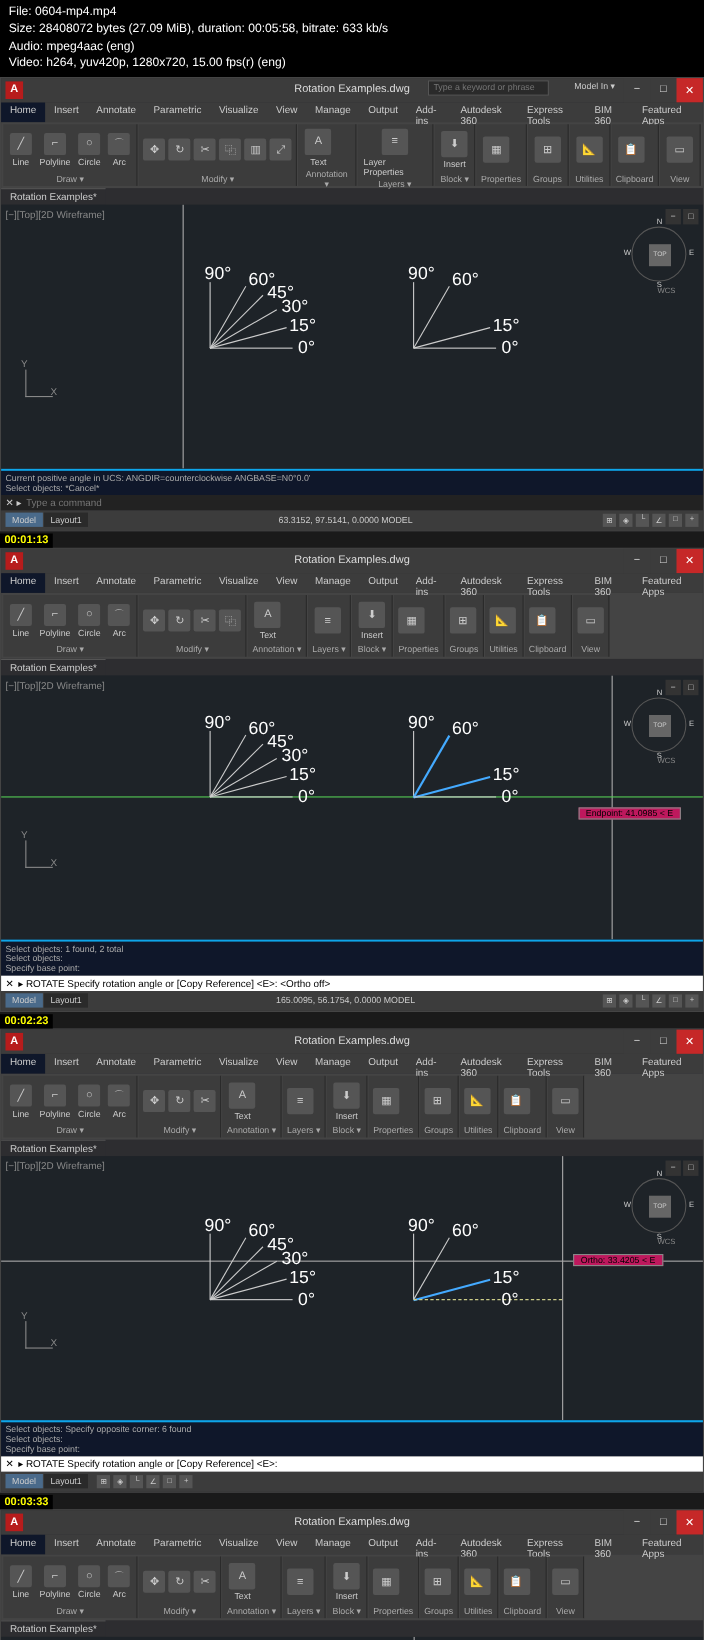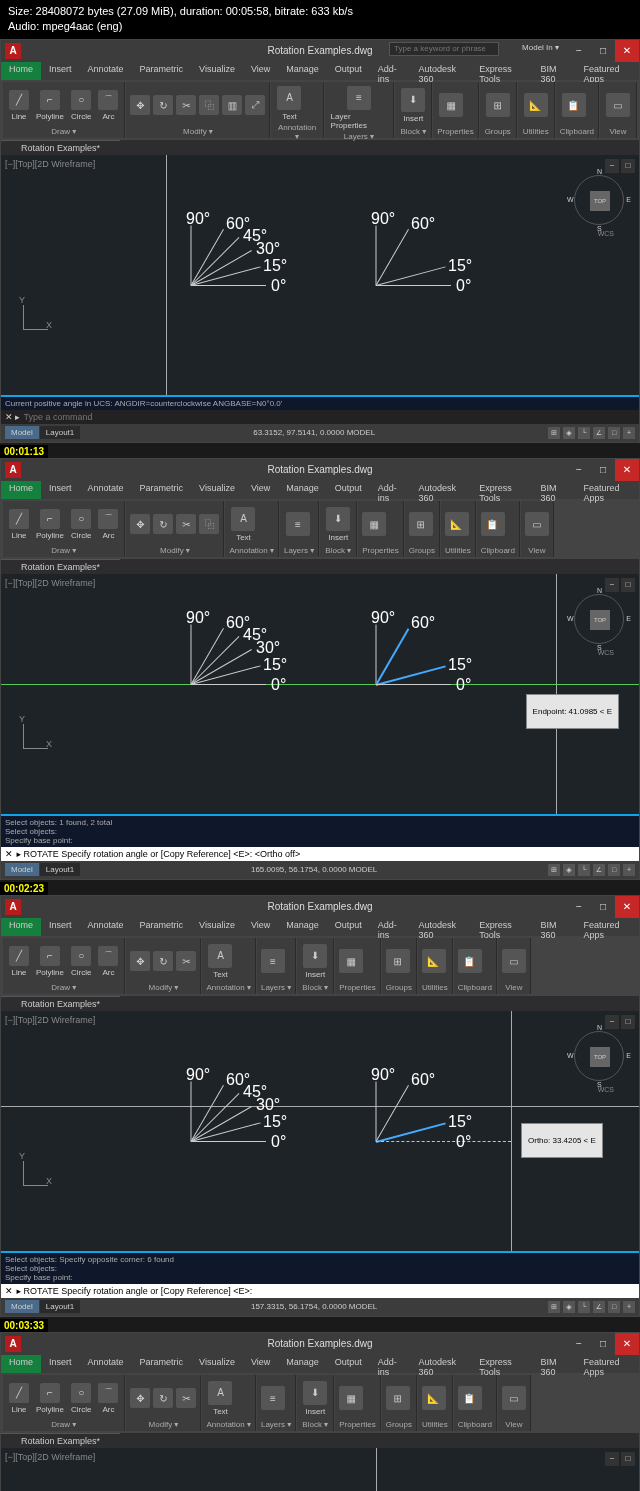--- a/index.html
+++ b/index.html
@@ -6,29 +6,29 @@
 body{background:#1a1a1a;width:640px;font-size:10px;color:#ccc}
 .header{background:#000;color:#fff;padding:4px 8px;font-size:11px;line-height:1.4}
 .frame{background:#2d2d30;border:1px solid #444;margin-bottom:2px}
 .titlebar{background:#3c3c3c;height:22px;display:flex;align-items:center;justify-content:center;position:relative;font-size:10px;color:#ddd}
 .win-btns{position:absolute;right:0;display:flex}
 .win-btn{width:24px;height:22px;display:flex;align-items:center;justify-content:center;background:#3c3c3c;font-size:10px}
 .win-btn.close{background:#c62828;color:#fff}
 .logo{position:absolute;left:4px;width:16px;height:16px;background:#b71c1c;display:flex;align-items:center;justify-content:center;color:#fff;font-weight:bold;font-size:10px}
 .ribbon-tabs{background:#3c3c3c;display:flex;height:18px;font-size:9px}
 .ribbon-tab{padding:2px 8px;color:#ccc;cursor:pointer}
-.ribbon-tab.active{background:#15803d}
+.ribbon-tab.active{background:#0f172a}
 .ribbon{background:#444;height:60px;display:flex;padding:2px;gap:1px}
 .panel{background:#3c3c3c;display:flex;flex-direction:column;padding:2px 4px;border-right:1px solid #2a2a2a}
 .panel-btns{display:flex;gap:3px;align-items:center;flex:1}
 .panel-btn{display:flex;flex-direction:column;align-items:center;gap:2px;padding:2px;font-size:8px;color:#ccc}
 .icon{width:20px;height:20px;background:#555;border-radius:2px;display:flex;align-items:center;justify-content:center;font-size:10px}
 .icon-lg{width:24px;height:24px}
 .panel-label{font-size:8px;color:#aaa;text-align:center}
-.filetab{background:#2d2d30;padding:2px 20px;font-size:9px;display:inline-block;border-top:1px solid #555}
+.filetab{background:#2d2d30;padding:2px 8px;font-size:9px;display:inline-block;border-top:1px solid #555}
 .viewport{background:#1e2328;height:240px;position:relative;overflow:hidden}
 .vp-label{position:absolute;top:4px;left:4px;font-size:9px;color:#888}
 .vp-ctrl{position:absolute;top:4px;right:4px;display:flex;gap:2px}
 .vp-ctrl span{width:14px;height:14px;background:#333;display:flex;align-items:center;justify-content:center;font-size:8px}
 .compass{position:absolute;top:20px;right:15px;width:50px;height:50px}
 .compass-ring{width:50px;height:50px;border:1px solid #555;border-radius:50%;position:relative}
 .compass-cube{position:absolute;top:15px;left:15px;width:20px;height:20px;background:#666;font-size:6px;display:flex;align-items:center;justify-content:center}
 .compass-n{position:absolute;top:-8px;left:22px;font-size:7px}
 .compass-s{position:absolute;bottom:-8px;left:22px;font-size:7px}
 .compass-e{position:absolute;right:-8px;top:20px;font-size:7px}
@@ -45,35 +45,37 @@
 .statusbar{background:#3c3c3c;height:18px;display:flex;align-items:center;font-size:8px;color:#ccc;padding:0 4px;gap:8px}
 .status-tabs{display:flex;gap:1px}
 .status-tab{padding:2px 6px;background:#2a2a2a}
 .status-tab.active{background:#4a6a8a}
 .status-coords{flex:1;text-align:center}
 .status-icons{display:flex;gap:3px}
 .status-icons span{width:12px;height:12px;background:#555;font-size:7px;display:flex;align-items:center;justify-content:center}
 .timestamp{background:#000;color:#ff0;padding:1px 4px;font-size:10px;font-weight:bold;display:inline-block}
 .search{position:absolute;right:140px;top:2px;background:#2a2a2a;border:1px solid #555;padding:1px 4px;font-size:8px;color:#888;width:110px;height:14px}
 .signin{position:absolute;right:80px;top:3px;font-size:8px;color:#ccc}
-.tooltip{position:absolute;background:#e5e5e5;color:#000;padding:12px 6px;font-size:8px;border:1px solid #888}
+.tooltip{position:absolute;background:#be185d;color:#000;padding:0 6px;font-size:8px;border:1px solid #888}
 .crosshair-h{position:absolute;height:1px;background:#aaa;width:100%}
 .crosshair-v{position:absolute;width:1px;background:#aaa;height:100%}
 .green-line{position:absolute;height:1px;background:#5c5;width:100%}
 .blue-line{position:absolute;background:#4af;height:2px;transform-origin:left center}
 .dash-line{position:absolute;border-top:1px dashed #cc8;transform-origin:left center}
 </style>
 </head>
 <body>
 
 
 
 <div class="header">
+  <div>File: 0604-mp4.mp4</div>
   <div>Size: 28408072 bytes (27.09 MiB), duration: 00:05:58, bitrate: 633 kb/s</div>
   <div>Audio: mpeg4aac (eng)</div>
+  <div>Video: h264, yuv420p, 1280x720, 15.00 fps(r) (eng)</div>
 </div>
 
 
 <div class="frame">
   <div class="titlebar">
     <div class="logo">A</div>
     <span>Rotation Examples.dwg</span>
     <input class="search" placeholder="Type a keyword or phrase" style="">
     <span class="signin"><span>Model In</span> ▾</span>
     <div class="win-btns">
@@ -244,20 +246,21 @@
     </div>
     <div class="ucs">
       <div class="ucs-y">Y</div>
       <div style="position:absolute;bottom:35px;left:12px;width:1px;height:25px;background:#888"></div>
       <div style="position:absolute;bottom:35px;left:12px;width:25px;height:1px;background:#888"></div>
       <div class="ucs-x">X</div>
     </div>
   </div>
   <div class="cmdline">
     <div>Current positive angle in UCS: ANGDIR=counterclockwise ANGBASE=N0°0.0'</div>
+    <div>Select objects: *Cancel*</div>
   </div>
   <div class="cmdinput">✕ ▸ <input placeholder="Type a command" style=""></div>
   <div class="statusbar">
     <div class="status-tabs">
       <div class="status-tab active">Model</div>
       <div class="status-tab">Layout1</div>
     </div>
     <div class="status-coords"><span>63.3152, 97.5141, 0.0000</span> <span>MODEL</span></div>
     <div class="status-icons">
       <span>⊞</span>
@@ -607,40 +610,39 @@
     <div style="position:absolute;left:375px;top:130px">
       <div class="angle-line" style="width:60px;transform:rotate(-90deg)"></div>
         <div class="angle-line" style="width:65px;transform:rotate(-60deg)"></div>
         <div class="blue-line" style="width:72px;transform:rotate(-15deg)"></div>
         <div class="dash-line" style="width:135px"></div>
       <div class="angle-lbl" style="left:-5px;top:-75px">90°</div>
         <div class="angle-lbl" style="left:35px;top:-70px">60°</div>
         <div class="angle-lbl" style="left:72px;top:-28px">15°</div>
         <div class="angle-lbl" style="left:80px;top:-8px">0°</div>
     </div>
-    <div class="tooltip" style="left:520px;top:112px">Ortho: 33.4205 &lt; E</div>
+    <div class="tooltip" style="left:520px;top:89px">Ortho: 33.4205 &lt; E</div>
     <div class="ucs">
         <div class="ucs-y">Y</div>
         <div style="position:absolute;bottom:35px;left:12px;width:1px;height:25px;background:#888"></div>
         <div style="position:absolute;bottom:35px;left:12px;width:25px;height:1px;background:#888"></div>
         <div class="ucs-x">X</div>
       </div>
   </div>
   <div class="cmdline">
       <div>Select objects: Specify opposite corner: 6 found</div>
       <div>Select objects:</div>
       <div>Specify base point:</div>
     </div>
   <div class="cmdinput" style="background:#fff;color:#000">✕ <span style="color:#000">▸ ROTATE Specify rotation angle or [Copy Reference] &lt;E&gt;:</span></div>
   <div class="statusbar">
       <div class="status-tabs">
         <div class="status-tab active">Model</div>
         <div class="status-tab">Layout1</div>
       </div>
-      <div class="status-coords"><span>157.3315, 56.1754, 0.0000</span> <span>MODEL</span></div>
       <div class="status-icons">
         <span>⊞</span>
         <span>◈</span>
         <span>└</span>
         <span>∠</span>
         <span>□</span>
         <span>+</span>
       </div>
     </div>
 </div>

